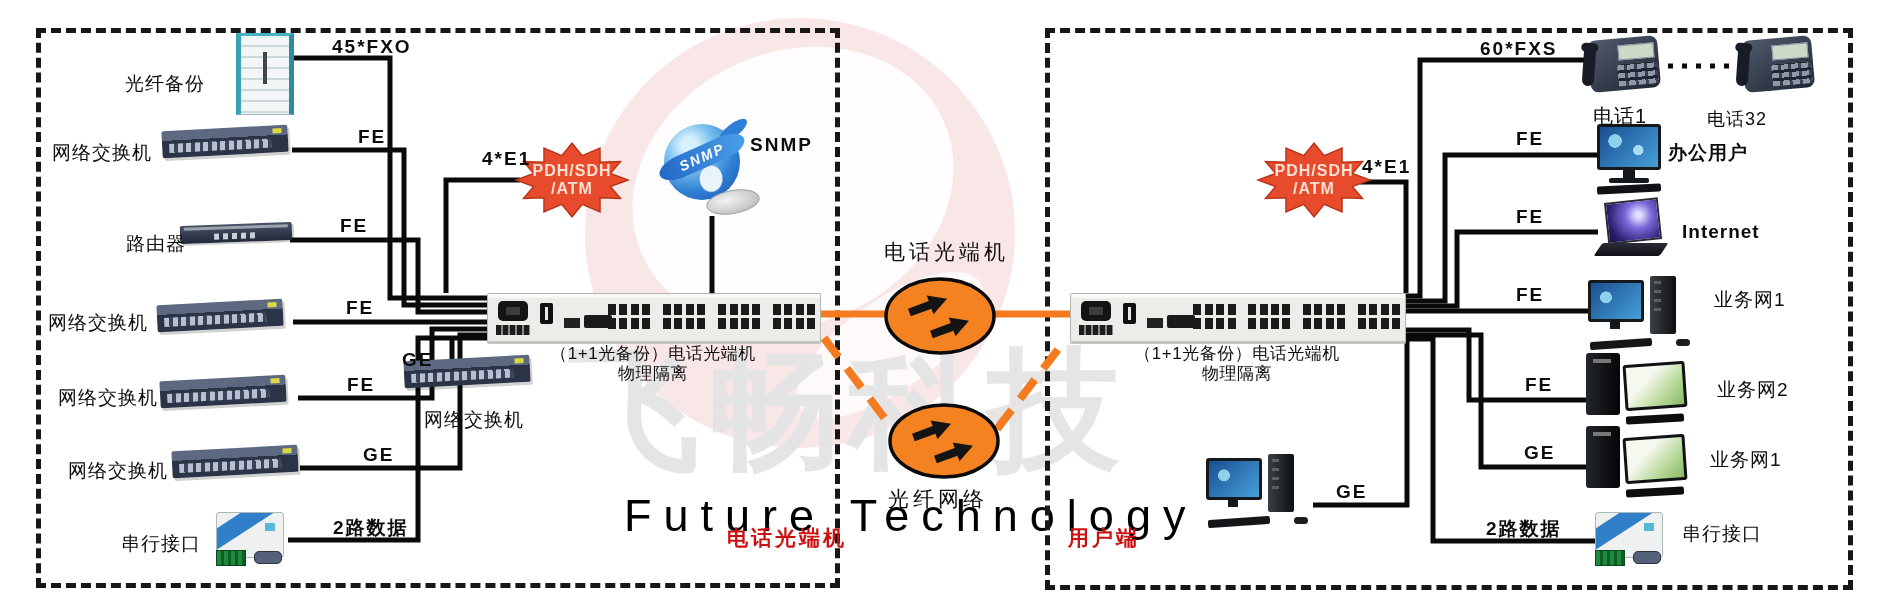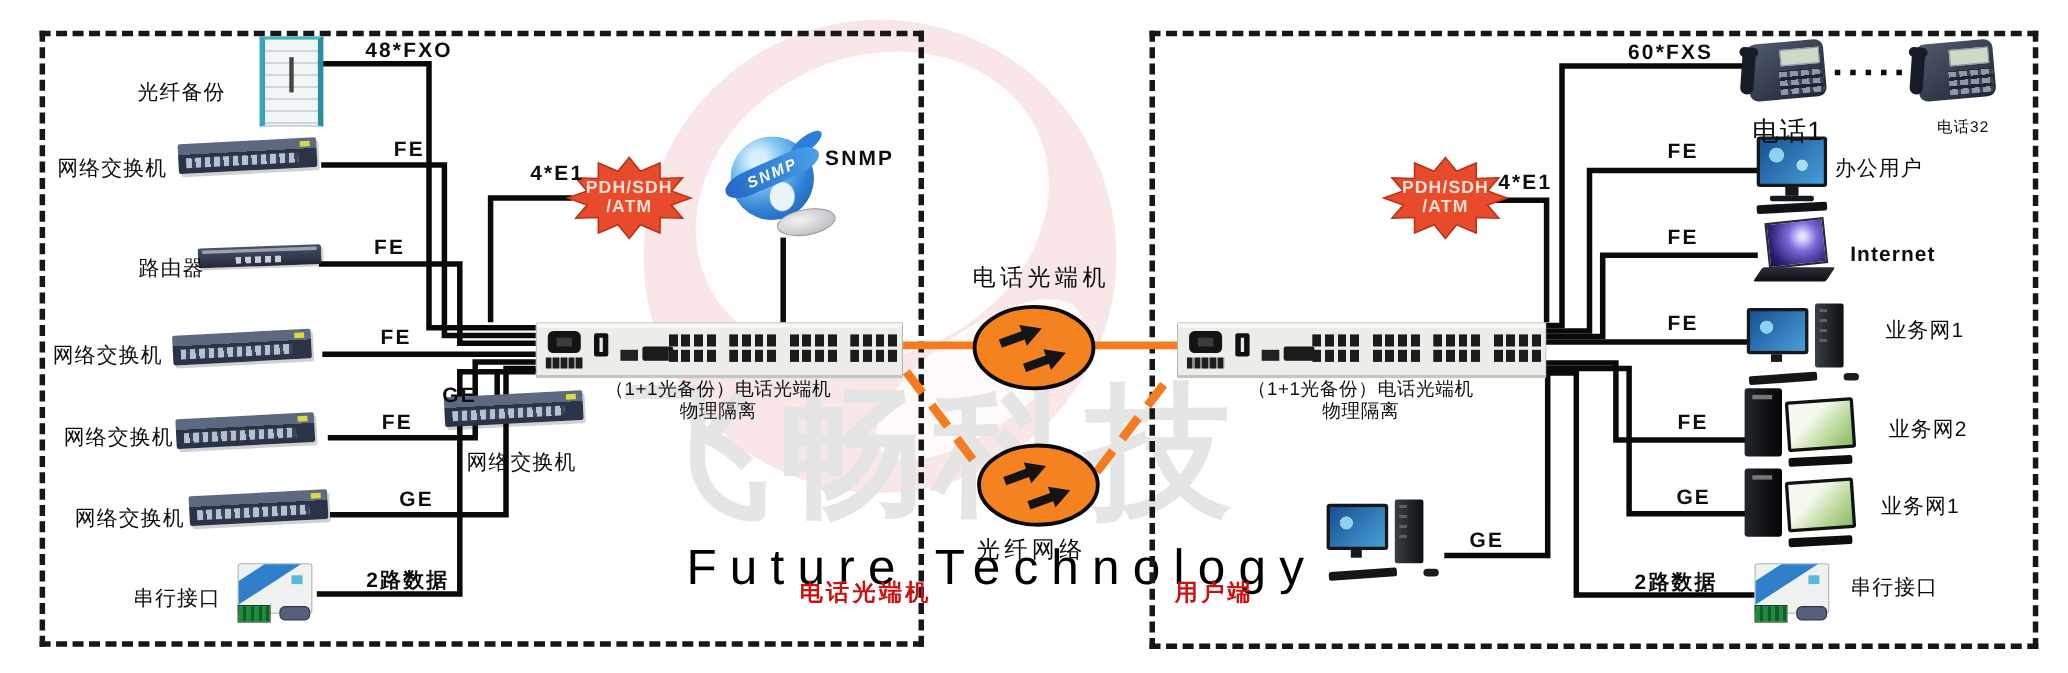--- a/index.html
+++ b/index.html
@@ -387,21 +387,21 @@
   </div>
 
   <div class="lbl" style="left:125px;top:71px;">光纤备份</div>
   <div class="lbl" style="left:52px;top:140px;">网络交换机</div>
   <div class="lbl" style="left:126px;top:231px;">路由器</div>
   <div class="lbl" style="left:48px;top:310px;">网络交换机</div>
   <div class="lbl" style="left:58px;top:385px;">网络交换机</div>
   <div class="lbl" style="left:68px;top:458px;">网络交换机</div>
   <div class="lbl" style="left:121px;top:531px;">串行接口</div>
 
-  <div class="lbl lbl-link" style="left:332px;top:36px;">48*FXO</div>
+  <div class="lbl lbl-link" style="left:332px;top:36px;">45*FXO</div>
   <div class="lbl lbl-link" style="left:358px;top:126px;">FE</div>
   <div class="lbl lbl-link" style="left:340px;top:215px;">FE</div>
   <div class="lbl lbl-link" style="left:346px;top:297px;">FE</div>
   <div class="lbl lbl-link" style="left:347px;top:374px;">FE</div>
   <div class="lbl lbl-link" style="left:363px;top:444px;">GE</div>
   <div class="lbl lbl-link" style="left:333px;top:515px;">2路数据</div>
 
   <div class="lbl lbl-link" style="left:482px;top:148px;">4*E1</div>
   <div class="lbl lbl-link" style="left:750px;top:134px;">SNMP</div>
   <div class="lbl lbl-link" style="left:402px;top:349px;">GE</div>
@@ -409,25 +409,25 @@
   <div class="cap" style="left:487px;top:344px;width:332px;">
     <div>（1+1光备份）电话光端机</div>
     <div>物理隔离</div>
   </div>
   <div class="red-lbl" style="left:727px;top:524px;">电话光端机</div>
 
   <div class="lbl" style="left:884px;top:238px;font-size:21px;letter-spacing:4px;">电话光端机</div>
   <div class="lbl" style="left:888px;top:485px;font-size:21px;letter-spacing:4px;">光纤网络</div>
 
   <div class="lbl lbl-link" style="left:1480px;top:38px;">60*FXS</div>
-  <div class="lbl" style="left:1593px;top:103px;font-size:24px;">电话1</div>
-  <div class="lbl" style="left:1761px;top:107px;font-size:14px;">电话32</div>
+  <div class="lbl" style="left:1593px;top:103px;font-size:20px;">电话1</div>
+  <div class="lbl" style="left:1707px;top:107px;font-size:18px;">电话32</div>
   <div class="lbl lbl-link" style="left:1362px;top:156px;">4*E1</div>
   <div class="lbl lbl-link" style="left:1516px;top:128px;">FE</div>
-  <div class="lbl" style="left:1668px;top:140px;">办公用户</div>
+  <div class="lbl" style="left:1668px;top:140px;font-weight:bold;">办公用户</div>
   <div class="lbl lbl-link" style="left:1516px;top:206px;">FE</div>
   <div class="lbl" style="left:1682px;top:221px;font-weight:bold;">Internet</div>
   <div class="lbl lbl-link" style="left:1516px;top:284px;">FE</div>
   <div class="lbl" style="left:1714px;top:287px;">业务网1</div>
   <div class="lbl lbl-link" style="left:1525px;top:374px;">FE</div>
   <div class="lbl" style="left:1717px;top:377px;">业务网2</div>
   <div class="lbl lbl-link" style="left:1524px;top:442px;">GE</div>
   <div class="lbl" style="left:1710px;top:447px;">业务网1</div>
   <div class="lbl lbl-link" style="left:1486px;top:516px;">2路数据</div>
   <div class="lbl" style="left:1682px;top:521px;">串行接口</div>

